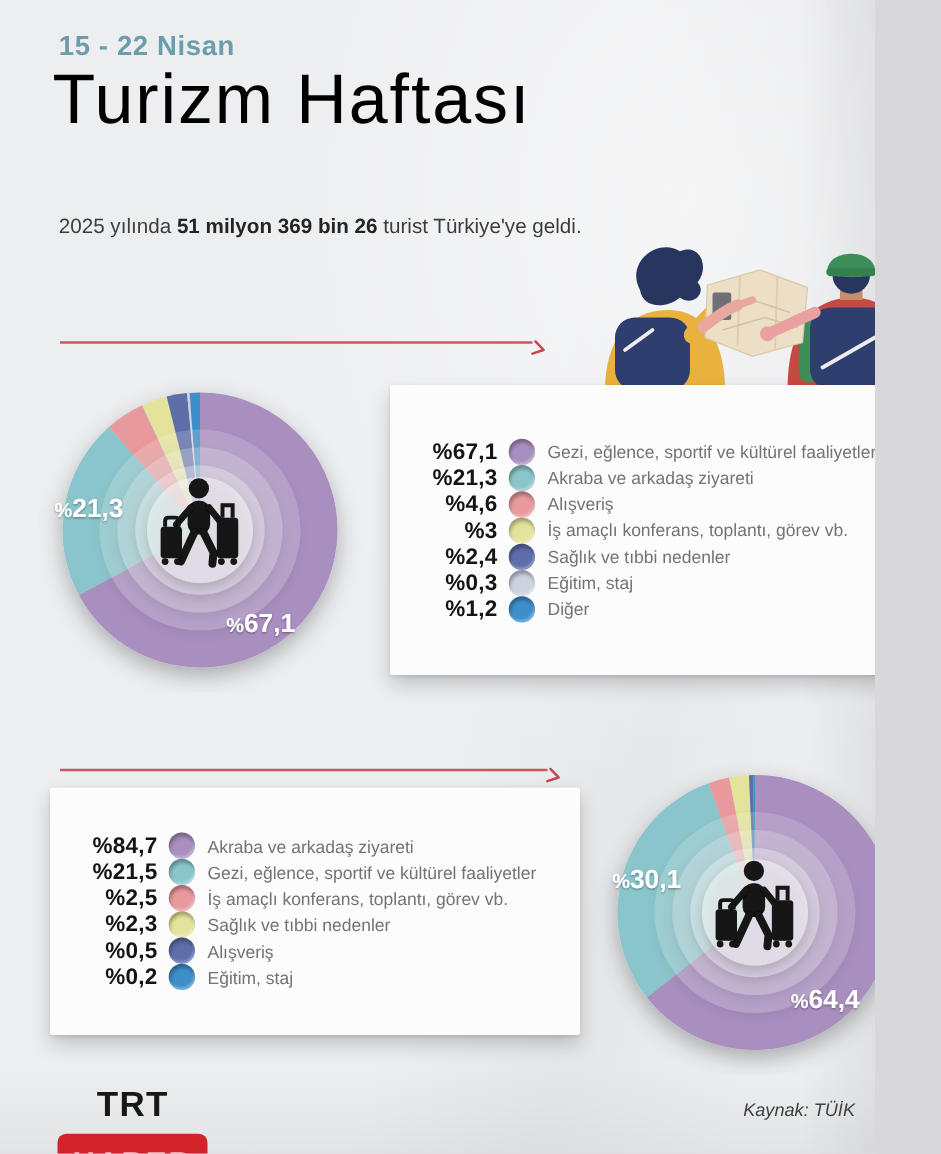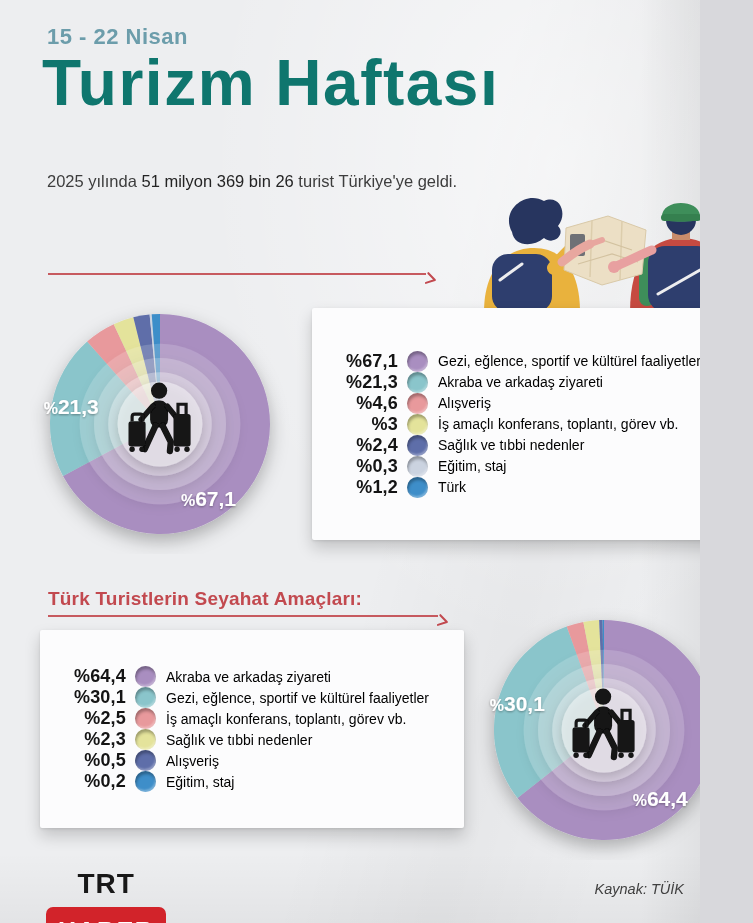--- a/index.html
+++ b/index.html
@@ -8,24 +8,24 @@
   .crease{position:absolute;pointer-events:none;}
   .c1{right:0;top:0;width:60px;height:100%;
       background:linear-gradient(to right,rgba(0,0,0,0),rgba(0,0,0,0.055));}
   .c2{left:0;bottom:0;width:100%;height:70px;
       background:linear-gradient(to bottom,rgba(0,0,0,0),rgba(0,0,0,0.045));}
   .c3{left:0;top:0;width:100%;height:100%;
       background:radial-gradient(ellipse at 80% 18%, rgba(255,255,255,0.55), transparent 45%),
                  linear-gradient(105deg, transparent 55%, rgba(0,0,0,0.03) 72%, transparent 88%);}
   .date{position:absolute;left:47px;top:24px;font-size:22px;font-weight:bold;
         color:#6C9DAB;letter-spacing:.5px;}
-  .title{position:absolute;left:42px;top:46px;margin:0;font-size:64px;font-weight:bold;
-        color:#0f766e;letter-spacing:1.5px;white-space:nowrap;}
+  .title{position:absolute;left:42px;top:46px;margin:0;font-size:56px;font-weight:normal;
+        color:#000000;letter-spacing:1.5px;white-space:nowrap;}
   .sub{position:absolute;left:47px;top:139px;margin:0;font-size:16.5px;line-height:28px;color:#3D3D3D;}
-  .sub b{font-weight:normal;color:#242424;}
+  .sub b{font-weight:bold;color:#242424;}
   .illustration{position:absolute;left:462px;top:188px;width:290px;height:124px;}
   .sec-h{position:absolute;font-size:19px;font-weight:bold;color:#C2494F;letter-spacing:.2px;white-space:nowrap;}
   .sec-h1{left:48px;top:246px;}
   .sec-h2{left:48px;top:588px;}
   .sec-underline{position:absolute;height:2px;background:#C2494F;opacity:.9;}
   .u1{left:48px;top:273px;width:378px;}
   .u2{left:48px;top:615px;width:390px;}
   .sec-arrow{position:absolute;width:14px;height:14px;}
   .a1{left:424px;top:272px;transform:rotate(14deg);}
   .a2{left:436px;top:614px;transform:rotate(14deg);}
@@ -35,21 +35,21 @@
   .card{position:absolute;background:#FCFCFD;border-radius:2px;
         box-shadow:0 8px 16px rgba(0,0,0,0.18), 0 1px 3px rgba(0,0,0,0.10);
         display:flex;flex-direction:column;justify-content:center;padding:4px 6px;box-sizing:border-box;}
   .card1{left:312px;top:308px;width:436px;height:232px;}
   .card2{left:40px;top:630px;width:424px;height:198px;}
   .row{display:flex;align-items:center;}
   .pct{width:80px;text-align:right;font-weight:bold;font-size:18px;color:#141414;
        letter-spacing:.2px;flex:0 0 auto;}
   .dot{width:21px;height:21px;border-radius:50%;margin:0 10px 0 9px;flex:0 0 auto;
        box-shadow:inset 1px 3px 3px rgba(0,0,0,0.30), inset -1px -2px 2px rgba(255,255,255,0.30);}
-  .lbl{font-size:14px;color:#000000;white-space:nowrap;}
+  .lbl{font-size:14px;color:#737373;white-space:nowrap;}
   .footer-logo{position:absolute;left:46px;top:868px;display:flex;align-items:center;gap:7px;flex-direction:column;}
   .trt{font-size:28px;font-weight:bold;color:#181818;letter-spacing:1px;}
   .haber{font-size:25px;font-weight:bold;color:#FFFFFF;background:#D2232A;
          padding:10px 12px 5px;border-radius:7px;letter-spacing:1.5px;}
   .source{position:absolute;right:16px;top:881px;font-style:italic;font-size:14.5px;color:#404040;}
   svg text{font-family:"Liberation Sans",sans-serif;}
 </style>
 </head>
 <body>
 
@@ -176,40 +176,37 @@
         <span class="lbl">Sağlık ve tıbbi nedenler</span>
       </div>
       <div class="row">
         <span class="pct">%0,3</span>
         <span class="dot" style="background: rgb(203, 211, 224);"></span>
         <span class="lbl">Eğitim, staj</span>
       </div>
       <div class="row">
         <span class="pct">%1,2</span>
         <span class="dot" style="background: rgb(62, 142, 201);"></span>
-        <span class="lbl">Türk</span>
+        <span class="lbl">Diğer</span>
       </div>
     </div>
 
-  <div class="sec-h sec-h2">
-    <span>Türk Turistlerin Seyahat Amaçları:</span>
-  </div>
   <div class="sec-underline u2"></div>
   <svg class="sec-arrow a2" viewBox="0 0 14 14">
     <path d="M3,2 L11,7 L3,12" stroke="#C2494F" stroke-width="2" fill="none" stroke-linecap="round" stroke-linejoin="round"></path>
   </svg>
 
   <div class="card card2" id="legend-1">
       <div class="row">
-        <span class="pct">%64,4</span>
+        <span class="pct">%84,7</span>
         <span class="dot" style="background: rgb(169, 142, 192);"></span>
         <span class="lbl">Akraba ve arkadaş ziyareti</span>
       </div>
       <div class="row">
-        <span class="pct">%30,1</span>
+        <span class="pct">%21,5</span>
         <span class="dot" style="background: rgb(138, 197, 203);"></span>
         <span class="lbl">Gezi, eğlence, sportif ve kültürel faaliyetler</span>
       </div>
       <div class="row">
         <span class="pct">%2,5</span>
         <span class="dot" style="background: rgb(232, 153, 156);"></span>
         <span class="lbl">İş amaçlı konferans, toplantı, görev vb.</span>
       </div>
       <div class="row">
         <span class="pct">%2,3</span>

